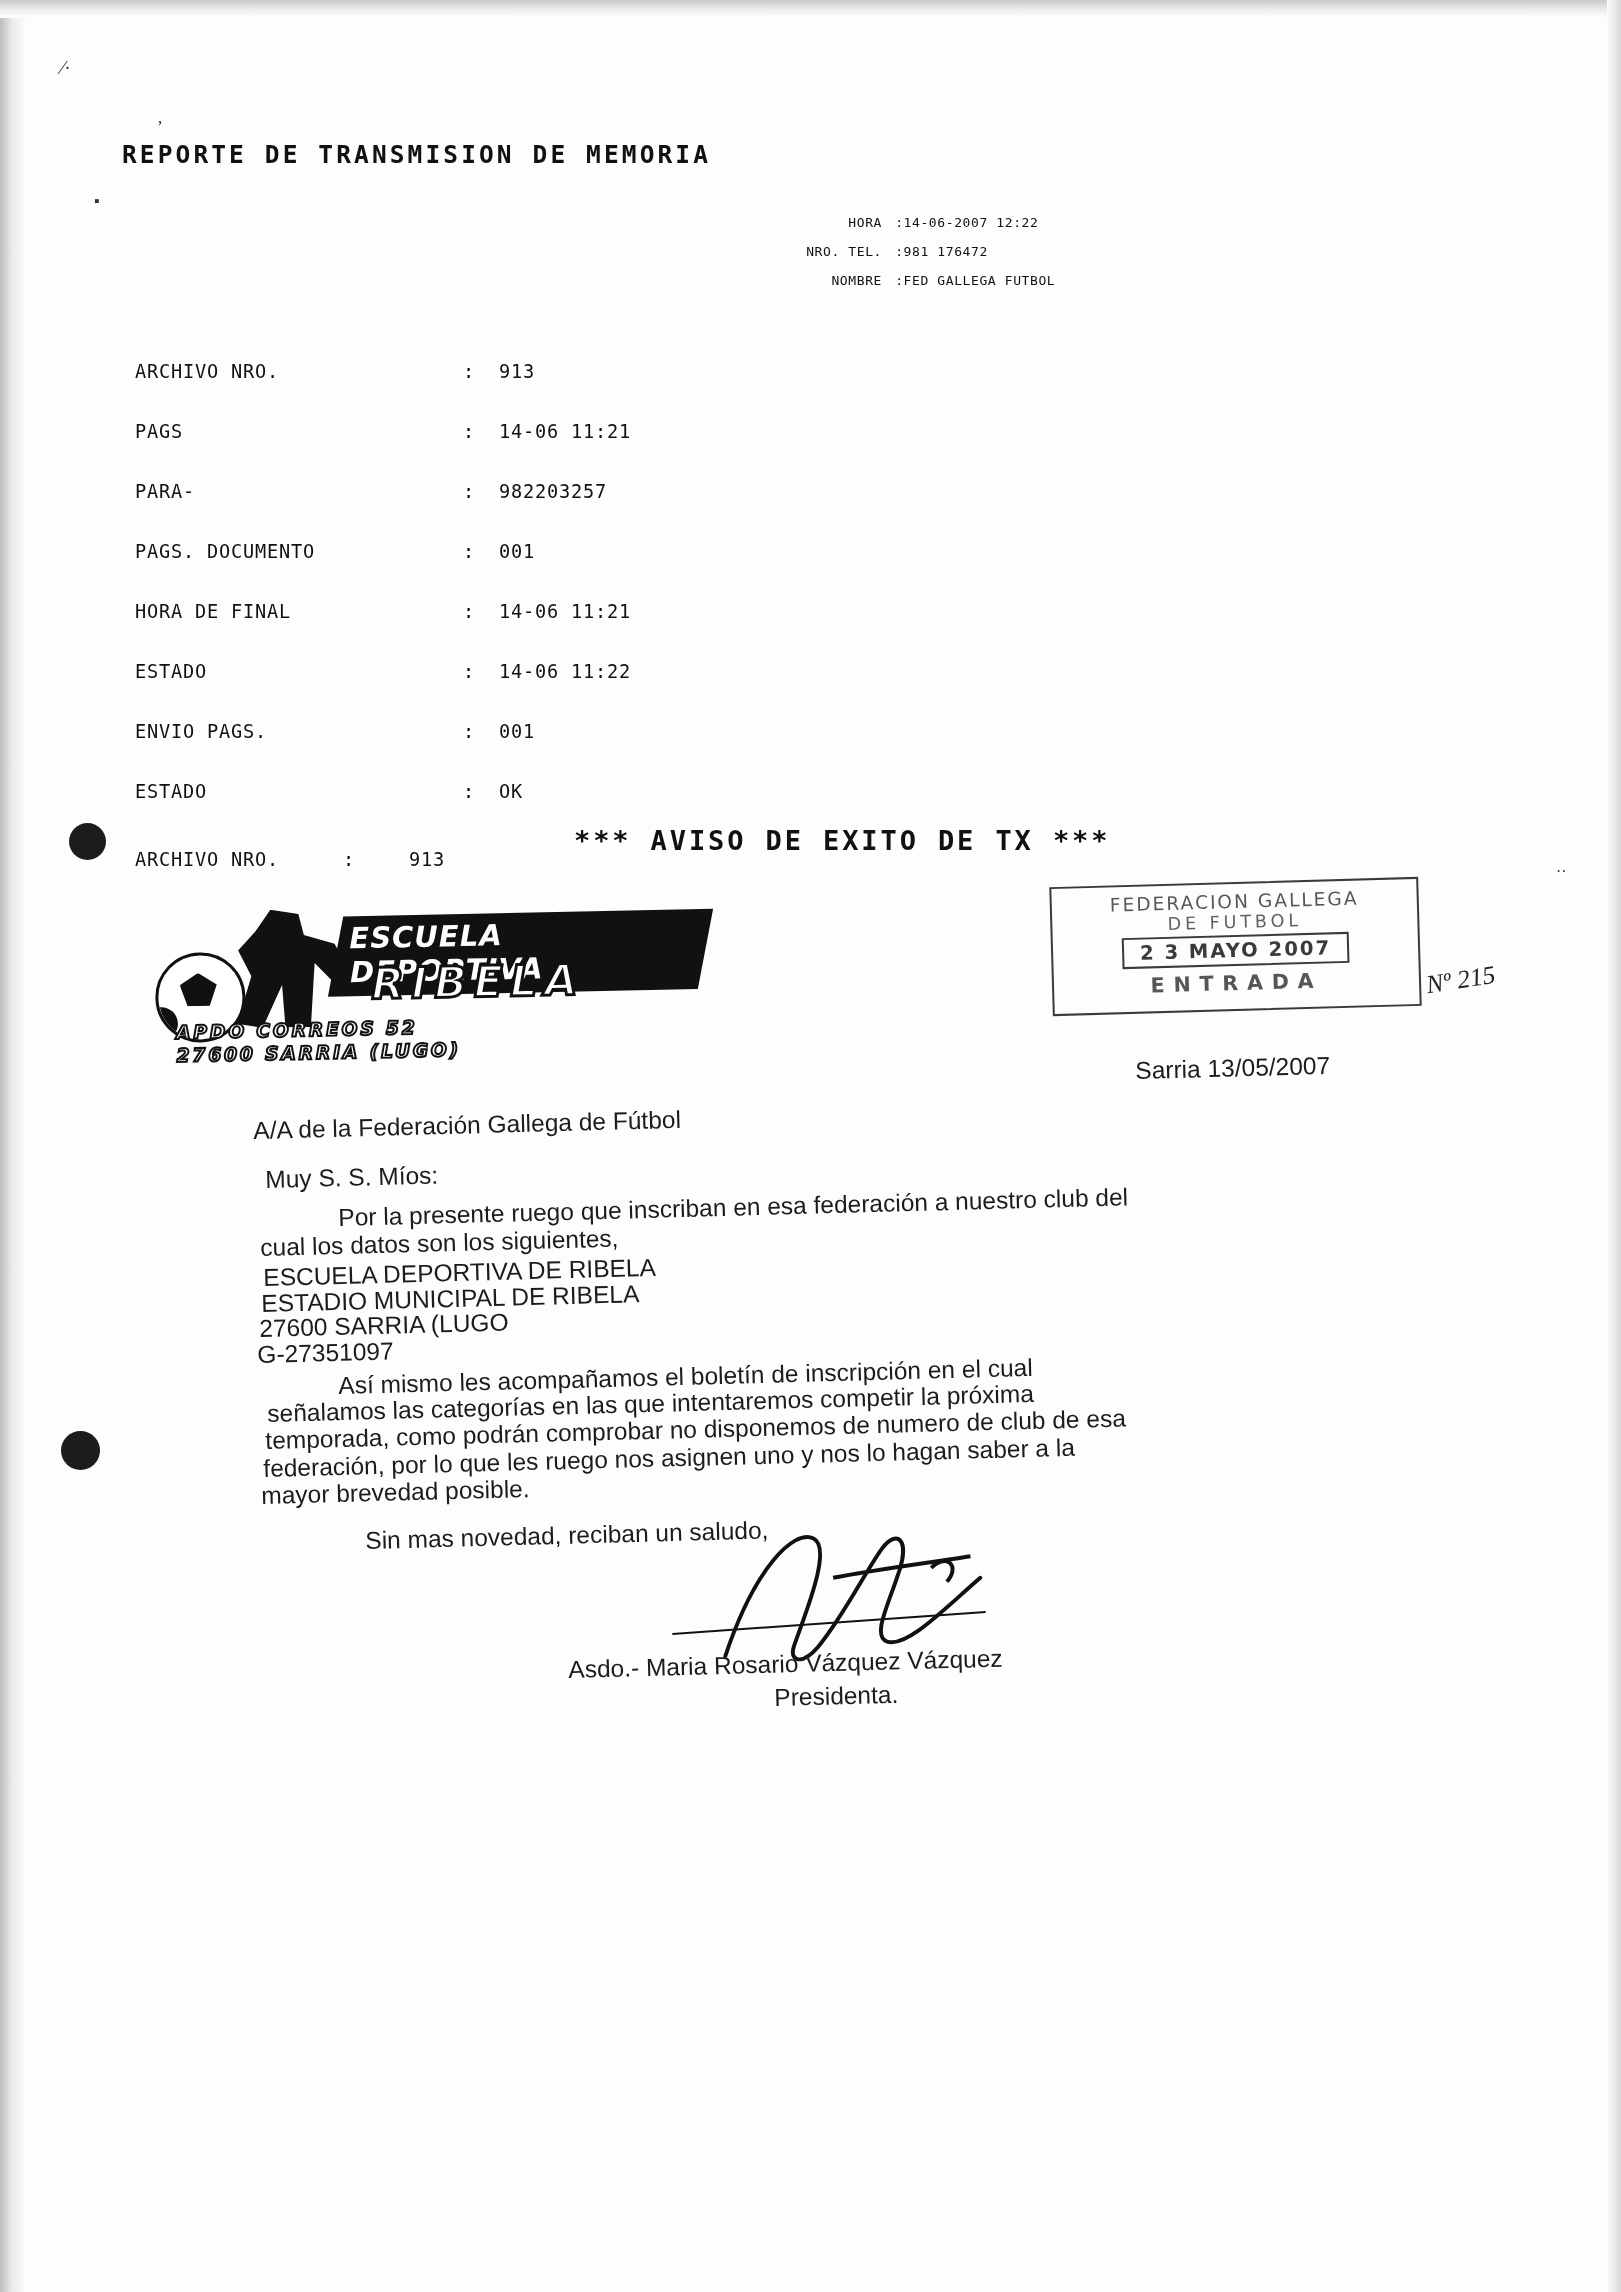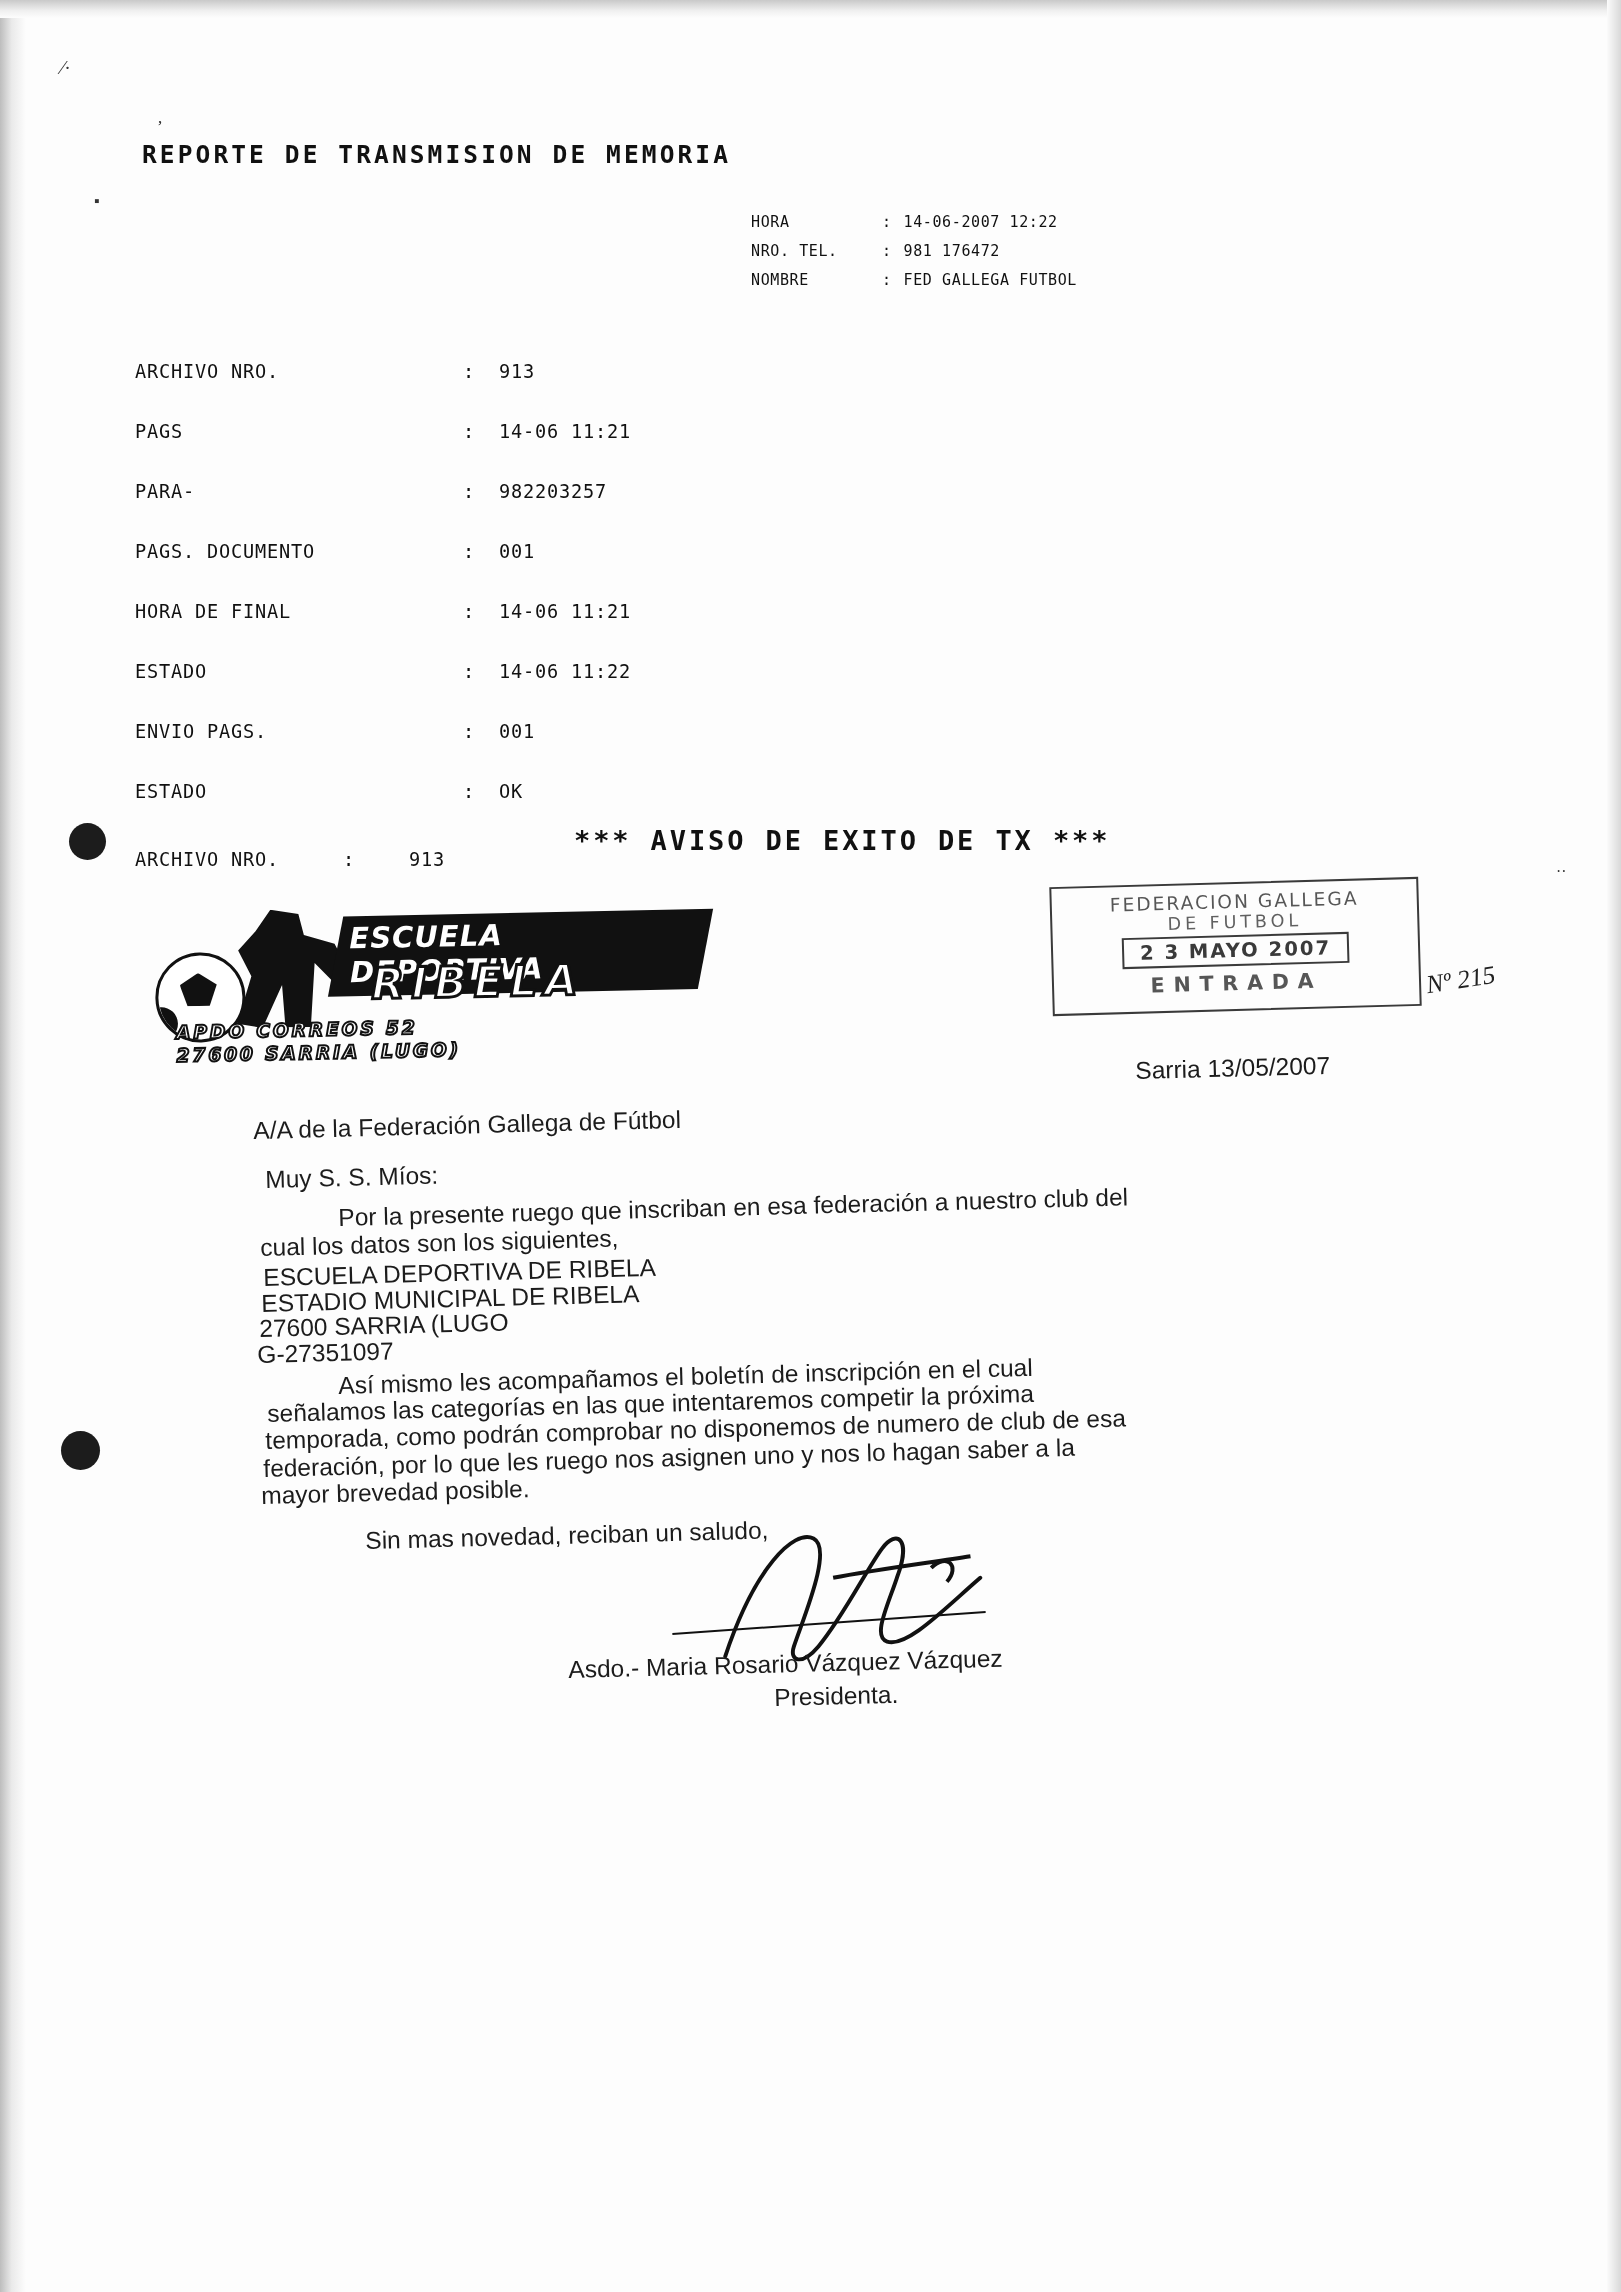--- a/index.html
+++ b/index.html
@@ -35,27 +35,27 @@
   .tick{
     position:absolute;color:#333;font-family:"Liberation Serif",serif;
   }
 
   
   .fax{
     font-family:"DejaVu Sans Mono", monospace;
     color:#111;
   }
   .fax-title{
-    position:absolute;left:142px;top:140px;
+    position:absolute;left:122px;top:140px;
     font-size:24.5px;letter-spacing:3.1px;font-weight:600;
     white-space:nowrap;
   }
   .fax-meta{
     position:absolute;left:751px;top:208px;
-    font-size:15px;line-height:29px;letter-spacing:0.6px;
+    font-size:13px;line-height:29px;letter-spacing:0.6px;text-align:right;
   }
   .fax-meta .row{display:flex;white-space:nowrap;}
   .fax-meta .k{width:131px;}
   .fax-meta .c{width:21.6px;}
 
   .fax-fields{
     position:absolute;left:135px;top:361px;
     font-size:18.6px;letter-spacing:0.8px;
   }
   .fax-fields .row{

